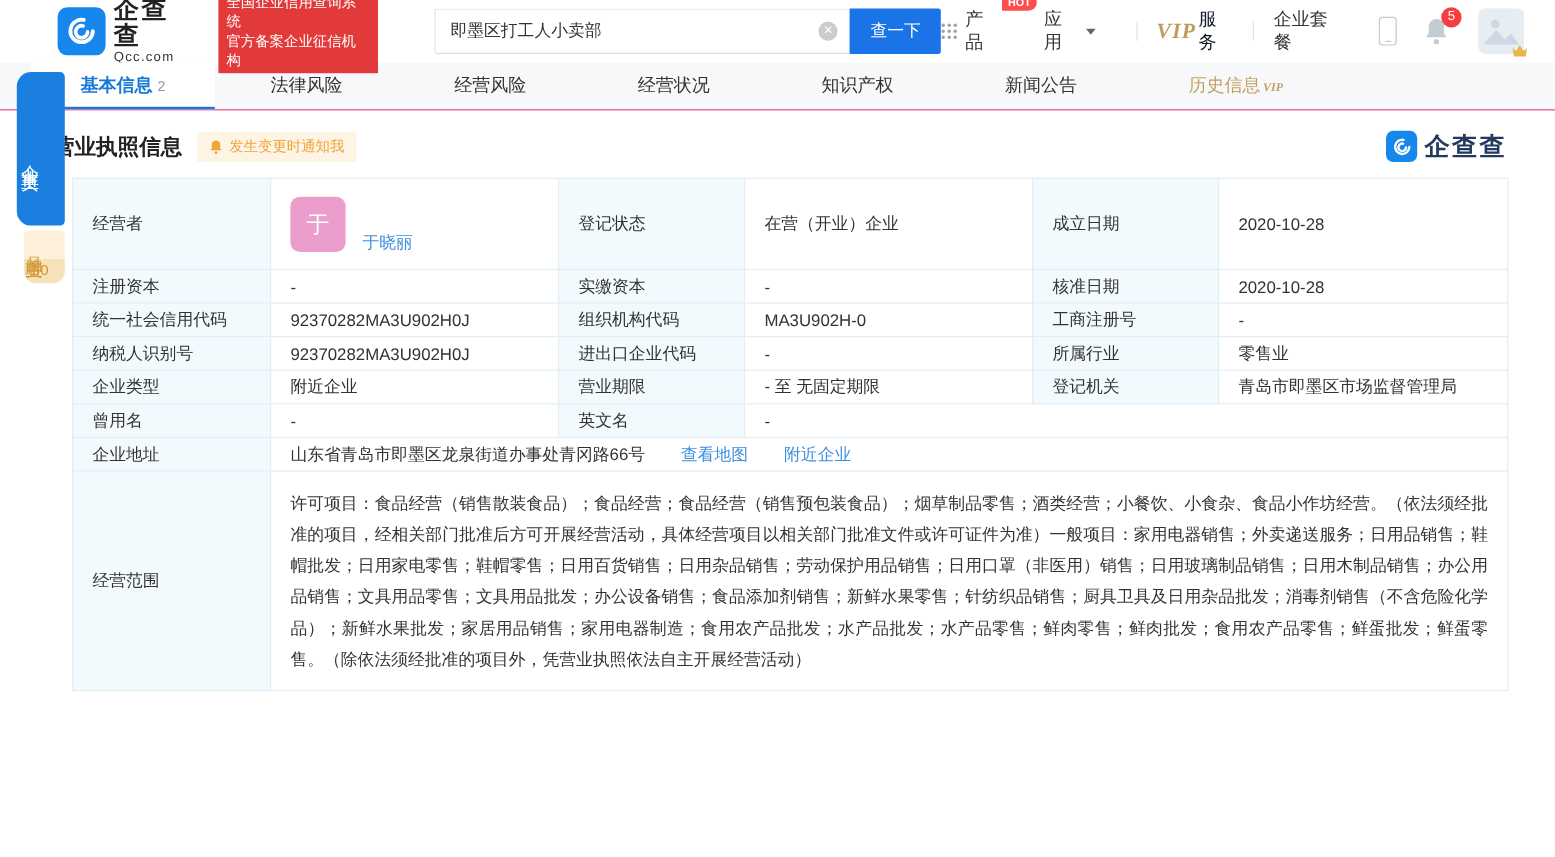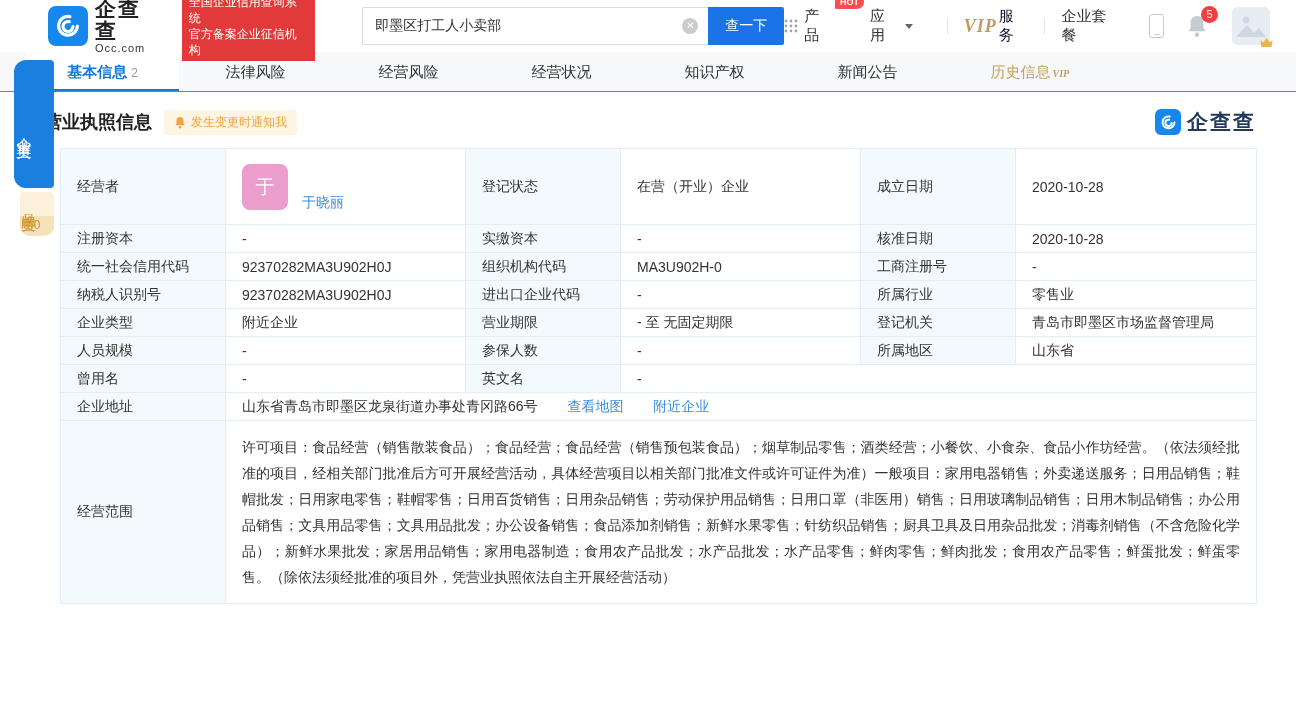--- a/index.html
+++ b/index.html
@@ -246,28 +246,20 @@
   </tr>
   <tr>
     <td class="lbl">企业类型</td>
     <td class="val">附近企业</td>
     <td class="lbl">营业期限</td>
     <td class="val">- 至 无固定期限</td>
     <td class="lbl">登记机关</td>
     <td class="val">青岛市即墨区市场监督管理局</td>
   </tr>
   <tr>
-    <td class="lbl">人员规模</td>
-    <td class="val">-</td>
-    <td class="lbl">参保人数</td>
-    <td class="val">-</td>
-    <td class="lbl">所属地区</td>
-    <td class="val">山东省</td>
-  </tr>
-  <tr>
     <td class="lbl">曾用名</td>
     <td class="val">-</td>
     <td class="lbl">英文名</td>
     <td class="val" colspan="3">-</td>
   </tr>
   <tr>
     <td class="lbl">企业地址</td>
     <td class="val" colspan="5">
       <span>山东省青岛市即墨区龙泉街道办事处青冈路66号</span>
       <a class="link addr-link">查看地图</a>

